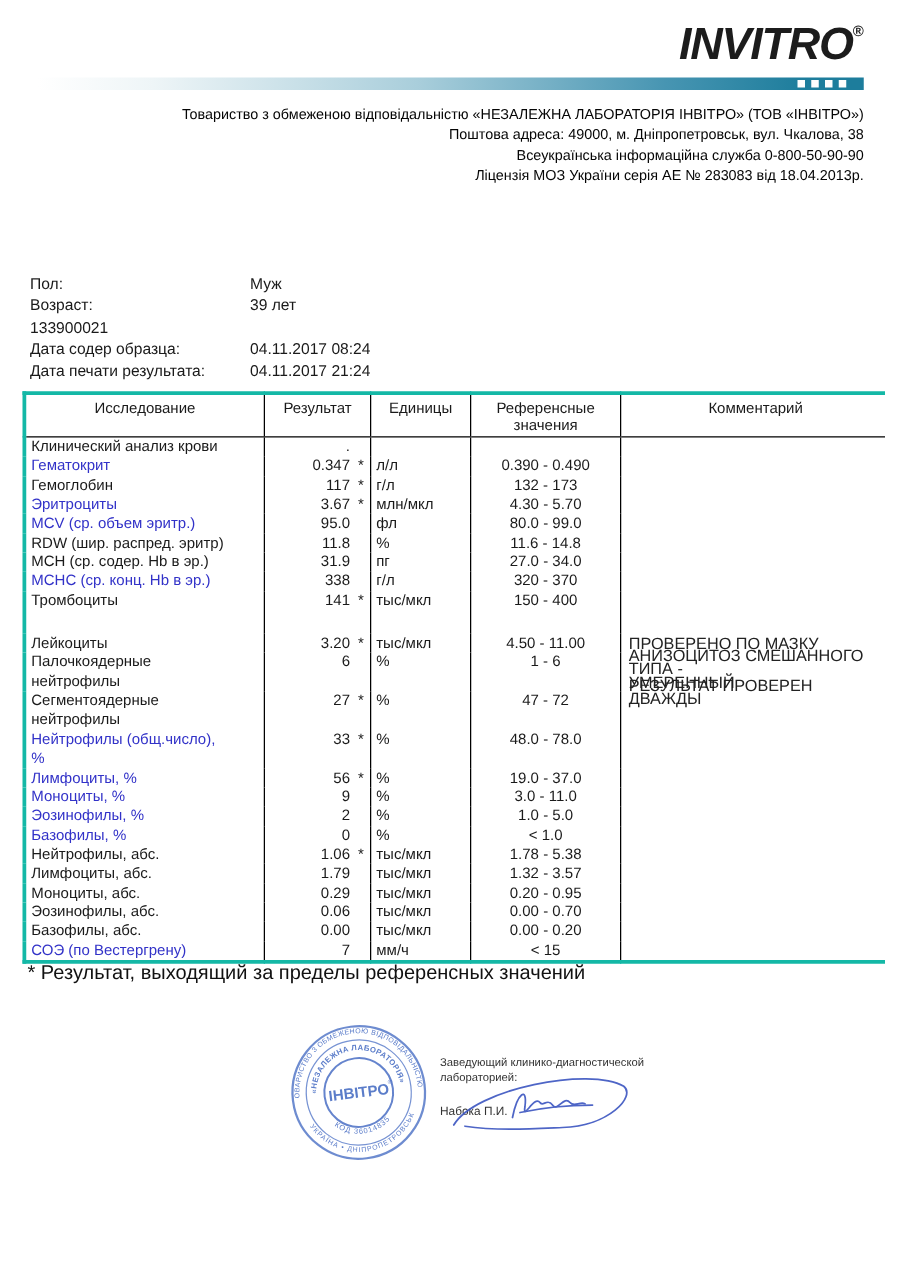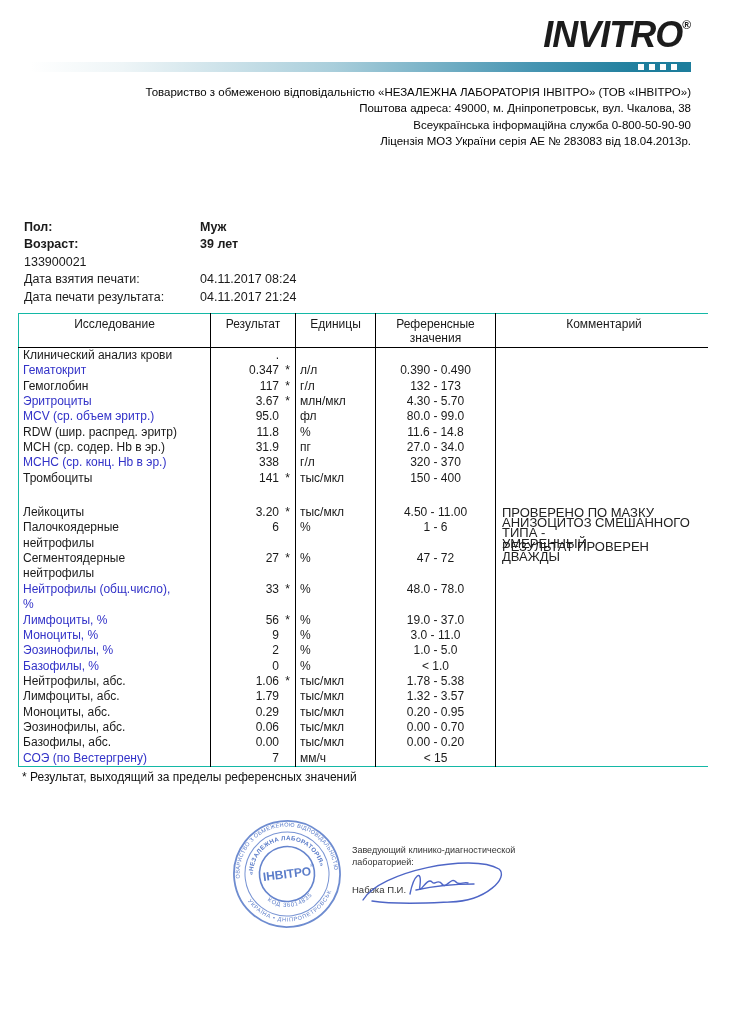--- a/index.html
+++ b/index.html
@@ -16,42 +16,42 @@
   .sq{width:6px;height:6px;background:#fdfdfd;}
 
   .org{position:absolute;top:84px;right:17px;text-align:right;font-size:11.5px;
        line-height:16.3px;color:#050505;}
 
   
   .patient{position:absolute;left:24px;top:219px;font-size:12.5px;line-height:17.4px;}
   .prow{display:flex;}
   .plabel{width:176px;}
   .pvalue{}
-  .b{font-weight:bold;}
+  .b{font-weight:normal;}
 
   
   .tablewrap{position:absolute;left:18px;top:313px;}
-  table{border-collapse:collapse;table-layout:fixed;width:694px;border:1px solid #14b8a6;}
+  table{border-collapse:collapse;table-layout:fixed;width:694px;border:3px solid #14b8a6;}
   th{font-weight:normal;font-size:12px;line-height:14px;text-align:center;vertical-align:top;
      padding:3px 0 2px 0;height:28px;border-bottom:1px solid #000;white-space:pre-line;}
   th:not(:first-child),td:not(:first-child){border-left:1px solid #000;}
   tbody td{font-size:12px;line-height:15.35px;vertical-align:top;padding:0;}
   td.name{padding-left:4px;white-space:pre-line;}
   .blue{color:#3232c8;}
   td.result{text-align:right;padding-right:5px;white-space:nowrap;}
   .flag{display:inline-block;width:11px;text-align:right;}
   td.units{padding-left:4px;}
   td.ref{text-align:center;}
   td.comment{position:relative;}
   .cmt{position:absolute;top:1px;left:6px;width:202px;font-size:13px;line-height:10.3px;
        color:#222;white-space:pre-line;margin-top:36px;}
   tr.spacer td{height:19px;}
 
   
-  .note1{position:absolute;left:22px;top:770px;font-size:12px;color:#111;}
+  .note1{position:absolute;left:22px;top:770px;font-size:16px;color:#111;}
   .note2{position:absolute;left:22px;top:792px;width:691px;font-size:10.5px;line-height:13px;color:#111;}
   .url{color:#2244dd;text-decoration:none;cursor:pointer;}
 
   
   .sig{position:absolute;left:352px;top:845px;width:198px;font-size:9px;line-height:11.5px;color:#333;}
   .sig-name{margin-top:16px;font-size:9.5px;}
   .flourish{position:absolute;left:358px;top:855px;}
   .stamp{position:absolute;left:228px;top:818px;}
 </style>
 </head>
@@ -83,21 +83,21 @@
         <div class="pvalue b">Муж</div>
       </div>
       <div class="prow">
         <div class="plabel b">Возраст:</div>
         <div class="pvalue b">39 лет</div>
       </div>
       <div class="prow">
         <div class="pvalue">133900021</div>
       </div>
       <div class="prow">
-        <div class="plabel">Дата взятия печати:</div>
+        <div class="plabel">Дата содер образца:</div>
         <div class="pvalue">04.11.2017 08:24</div>
       </div>
       <div class="prow">
         <div class="plabel">Дата печати результата:</div>
         <div class="pvalue">04.11.2017 21:24</div>
       </div>
     </div>
 
   <div class="tablewrap">
     <table>

